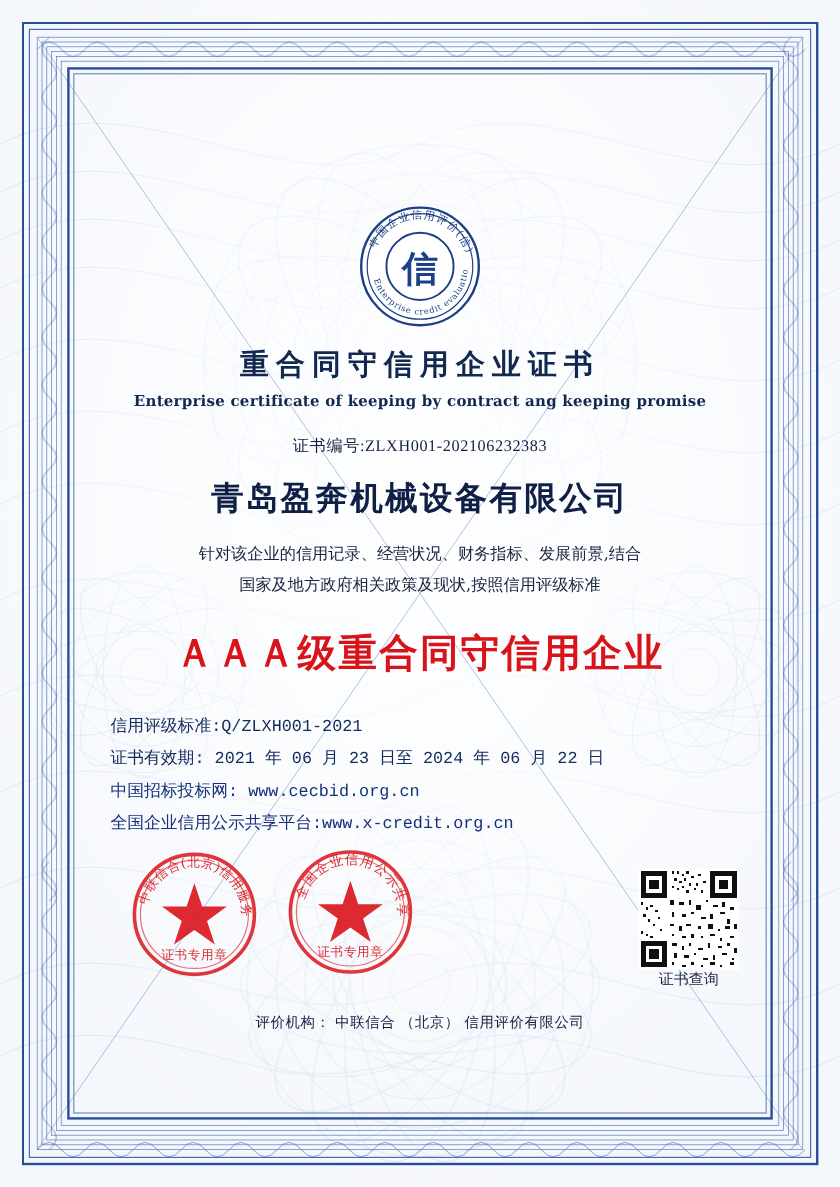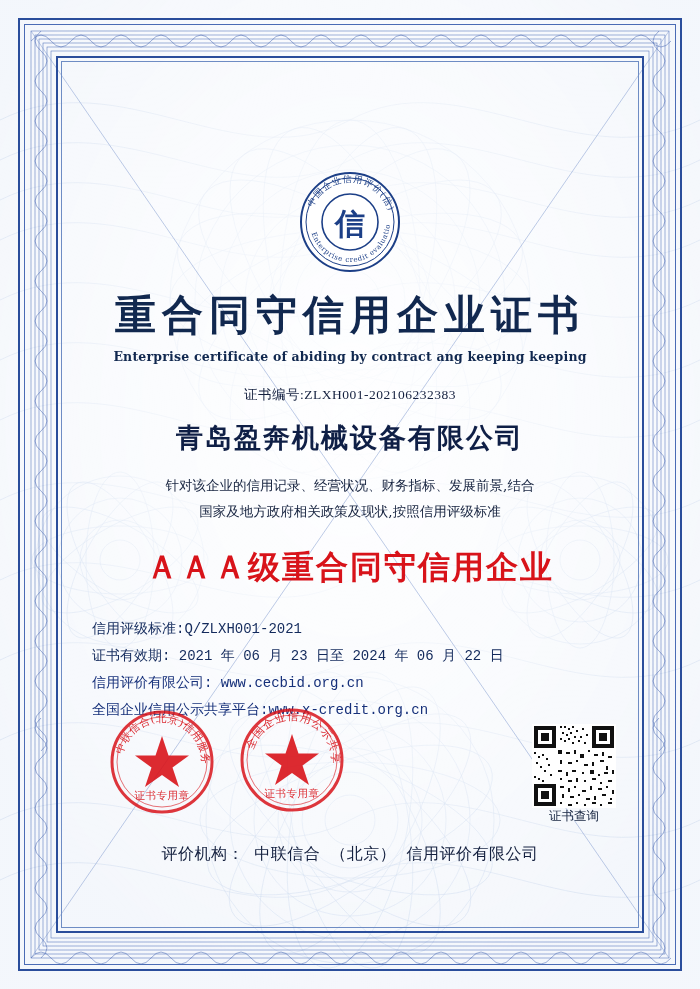--- a/index.html
+++ b/index.html
@@ -73,21 +73,21 @@
     justify-content: center;
   }
   .emblem {
     position: relative;
     width: 104px;
     height: 104px;
   }
 
   .title-cn {
     margin-top: 14px;
-    font-size: 41px;
+    font-size: 24px;
     font-weight: bold;
     color: #11284f;
     letter-spacing: 6px;
     font-family: "DejaVu Serif", "Liberation Serif", serif;
     white-space: nowrap;
   }
   .title-en {
     margin-top: 6px;
     font-size: 12.5px;
     font-weight: bold;
@@ -180,23 +180,23 @@
     font-size: 12.5px;
     color: #15233f;
     font-family: "DejaVu Serif", "Liberation Serif", serif;
   }
 
   .issuer {
     position: absolute;
     left: 0;
     right: 0;
     top: 772px;
-    font-size: 16px;
+    font-size: 12px;
     color: #14203f;
-    font-family: Liberation Mono, monospace;
+    font-family: Liberation Sans, sans-serif;
     letter-spacing: 0.5px;
   }
 </style>
 </head>
 <body>
 
 <div class="certificate">
 
   <div class="guilloche">
     <svg width="700" height="989" viewBox="0 0 700 989" xmlns="http://www.w3.org/2000/svg">
@@ -350,37 +350,37 @@
           </text>
           <text font-family="DejaVu Serif, serif" font-size="7" fill="#1c3f87" letter-spacing="0.6">
             <textPath href="#arc-en" startOffset="9%">Enterprise credit evaluation</textPath>
           </text>
           <text x="52" y="64" text-anchor="middle" font-family="DejaVu Serif, serif" font-size="30" font-weight="bold" fill="#1c3f87">信</text>
         </svg>
       </div>
     </div>
 
     <div class="title-cn">重合同守信用企业证书</div>
-    <div class="title-en">Enterprise certificate of abiding by contract ang keeping keeping</div>
+    <div class="title-en">Enterprise certificate of keeping by contract ang keeping promise</div>
 
     <div class="cert-no">证书编号:ZLXH001-202106232383</div>
 
     <div class="company">青岛盈奔机械设备有限公司</div>
 
     <div class="body-text">
       <div>针对该企业的信用记录、经营状况、财务指标、发展前景,结合</div>
       <div>国家及地方政府相关政策及现状,按照信用评级标准</div>
     </div>
 
     <div class="award">ＡＡＡ级重合同守信用企业</div>
 
     <div class="details">
       <div class="row">信用评级标准:Q/ZLXH001-2021</div>
       <div class="row">证书有效期: 2021 年 06 月 23 日至 2024 年 06 月 22 日</div>
-      <div class="row url">信用评价有限公司: www.cecbid.org.cn</div>
+      <div class="row url">中国招标投标网: www.cecbid.org.cn</div>
       <div class="row url">全国企业信用公示共享平台:www.x-credit.org.cn</div>
     </div>
 
     <div class="stamps">
       <div class="stamp one">
         <svg width="112" height="112" viewBox="0 0 112 112" xmlns="http://www.w3.org/2000/svg">
           <defs>
             <path id="s1-arc" d="M 56,56 m -40,0 a 40,40 0 1,1 80,0" fill="none"></path>
           </defs>
           <circle cx="56" cy="56" r="50" fill="none" stroke="#d8131a" stroke-width="3" opacity="0.85"></circle>

